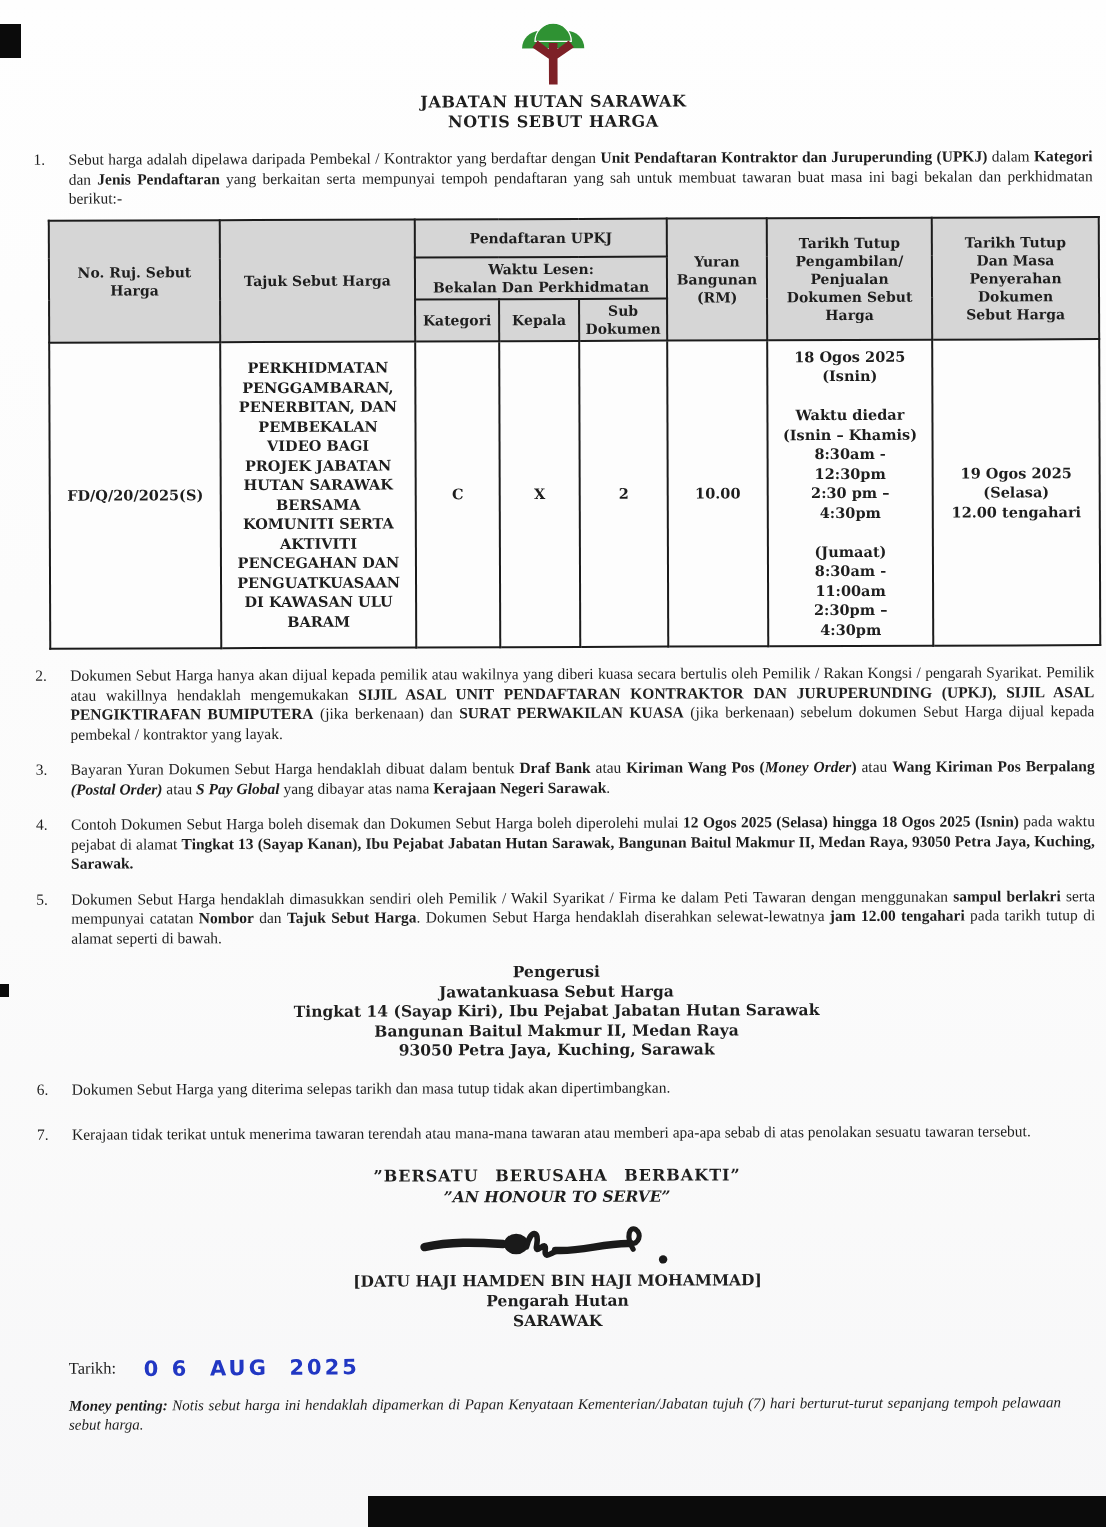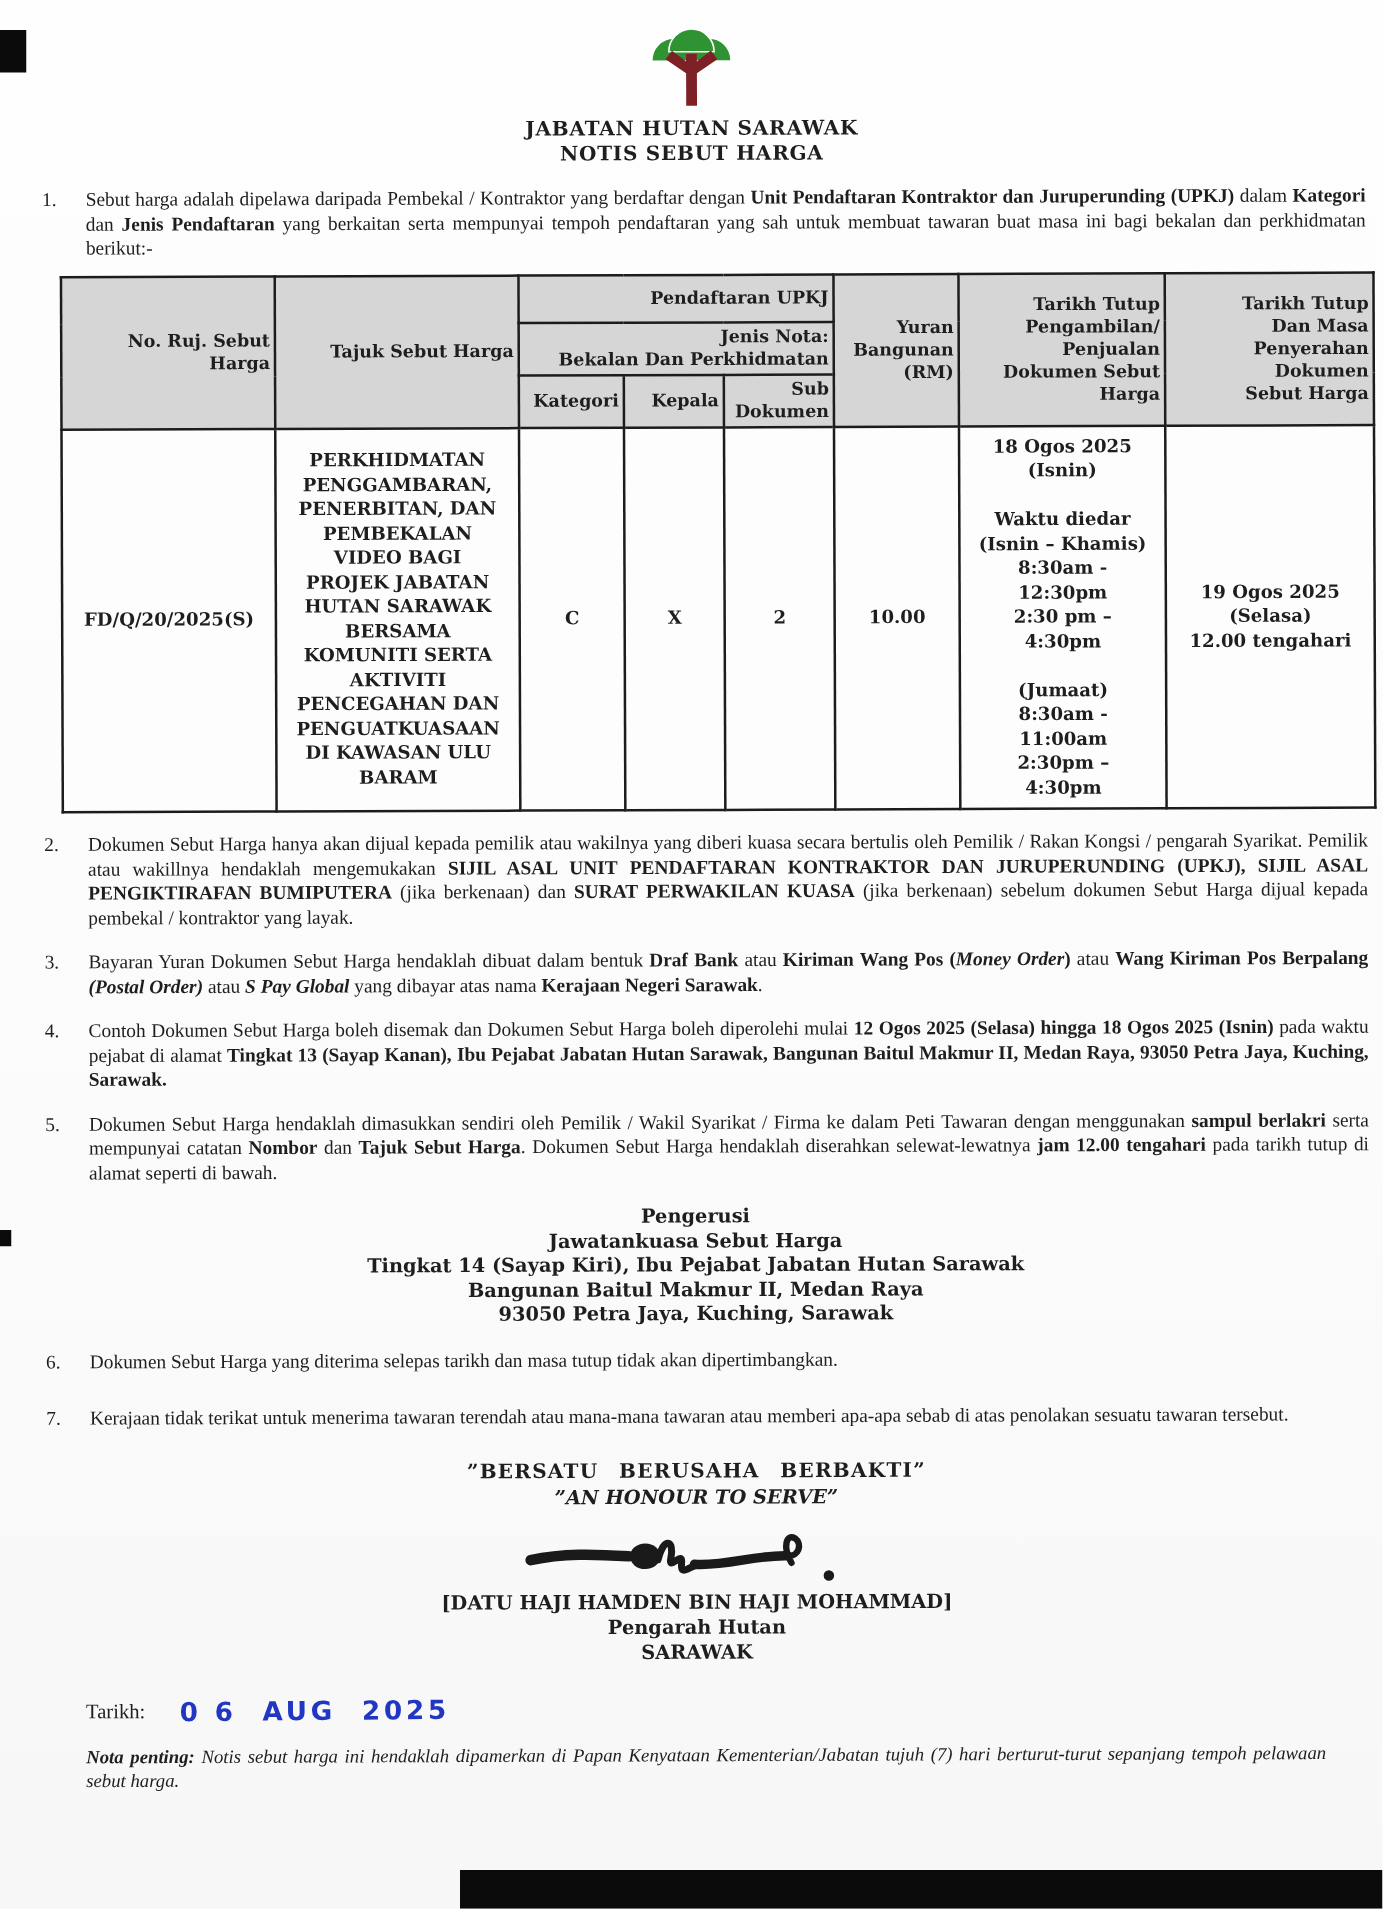--- a/index.html
+++ b/index.html
@@ -27,21 +27,21 @@
   .pbody { flex:1; text-align:justify; font-size:15.5px; line-height:19.5px; }
 
   
   table.tender {
     border-collapse:collapse; margin:4px 0 16px 47px; width:1050px;
     font-family:"DejaVu Serif", serif; table-layout:fixed;
   }
   table.tender th, table.tender td { border:2px solid #1c1c1c; }
   table.tender th {
     background:#d6d6d6; font-size:14px; font-weight:bold;
-    text-align:right; vertical-align:middle; padding:2px 3px; line-height:18px;
+    text-align:center; vertical-align:middle; padding:2px 3px; line-height:18px;
   }
   table.tender td {
     background:#fdfdfd; font-size:14.5px; font-weight:bold;
     text-align:center; vertical-align:middle; padding:6px 5px; line-height:19.5px;
   }
   td.title-cell { padding:10px 12px; font-size:15px; line-height:20.5px; }
   tr.body-row { height:292px; }
   .pre { white-space:pre-line; }
 
   
@@ -123,21 +123,21 @@
 Penjualan
 Dokumen Sebut
 Harga</th>
             <th rowspan="3" class="pre">Tarikh Tutup
 Dan Masa
 Penyerahan
 Dokumen
 Sebut Harga</th>
           </tr>
           <tr style="height:40px">
-            <th colspan="3" class="pre">Jenis Nota:
+            <th colspan="3" class="pre">Waktu Lesen:
 Bekalan Dan Perkhidmatan</th>
           </tr>
           <tr style="height:42px">
             <th>Kategori</th>
             <th>Kepala</th>
             <th class="pre">Sub
 Dokumen</th>
           </tr>
         </thead>
         <tbody>
@@ -237,21 +237,21 @@
         <div>[DATU HAJI HAMDEN BIN HAJI MOHAMMAD]</div>
         <div>Pengarah Hutan</div>
         <div>SARAWAK</div>
       </div>
 
       <div class="date-row">
         <span class="date-label">Tarikh:</span>
         <span class="date-stamp">0 6  AUG  2025</span>
       </div>
 
-      <div class="note"><span style="font-weight: bold; font-style: italic;">Nota penting:</span><span style="font-style: italic;">  Notis sebut harga ini hendaklah dipamerkan di Papan Kenyataan Kementerian/Jabatan tujuh (7) hari berturut-turut sepanjang tempoh pelawaan sebut harga.</span></div>
+      <div class="note"><span style="font-weight: bold; font-style: italic;">Money penting:</span><span style="font-style: italic;">  Notis sebut harga ini hendaklah dipamerkan di Papan Kenyataan Kementerian/Jabatan tujuh (7) hari berturut-turut sepanjang tempoh pelawaan sebut harga.</span></div>
 
     </div>
   </div>
 
   <div class="artifact art-topleft"></div>
   <div class="artifact art-lefttick"></div>
   <div class="artifact art-bottombar"></div>
 </div>
 
 </body></html>

